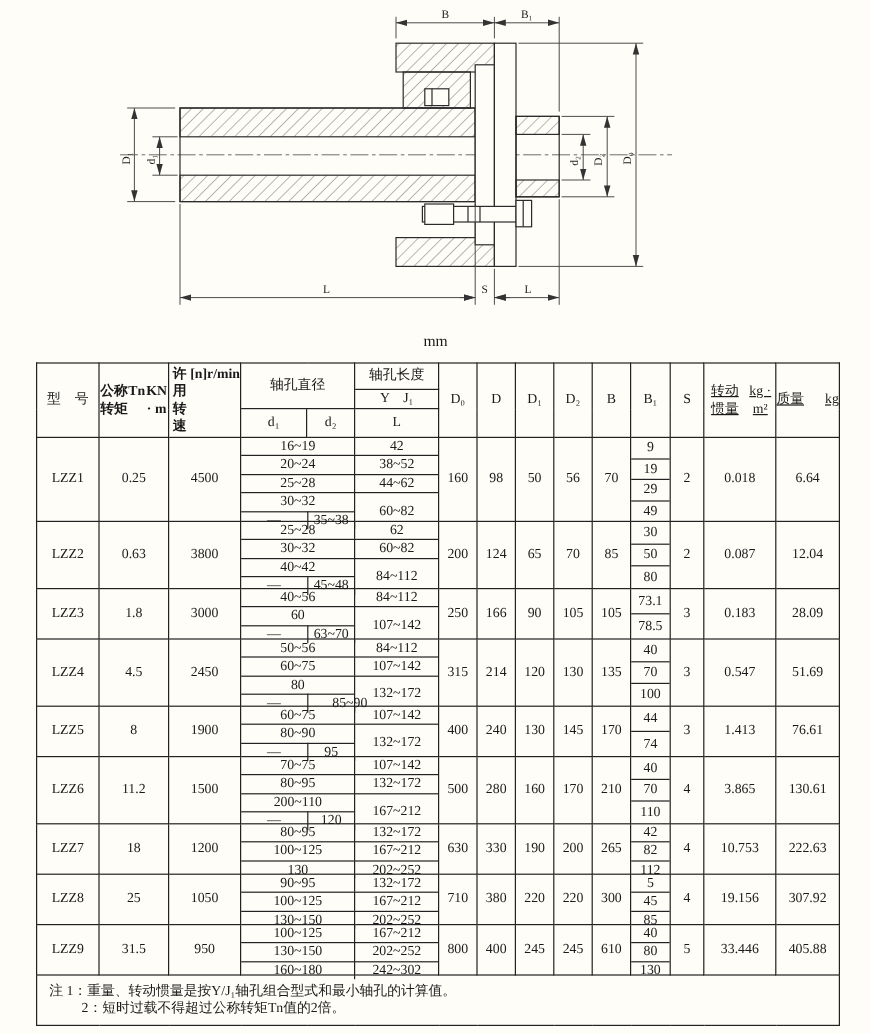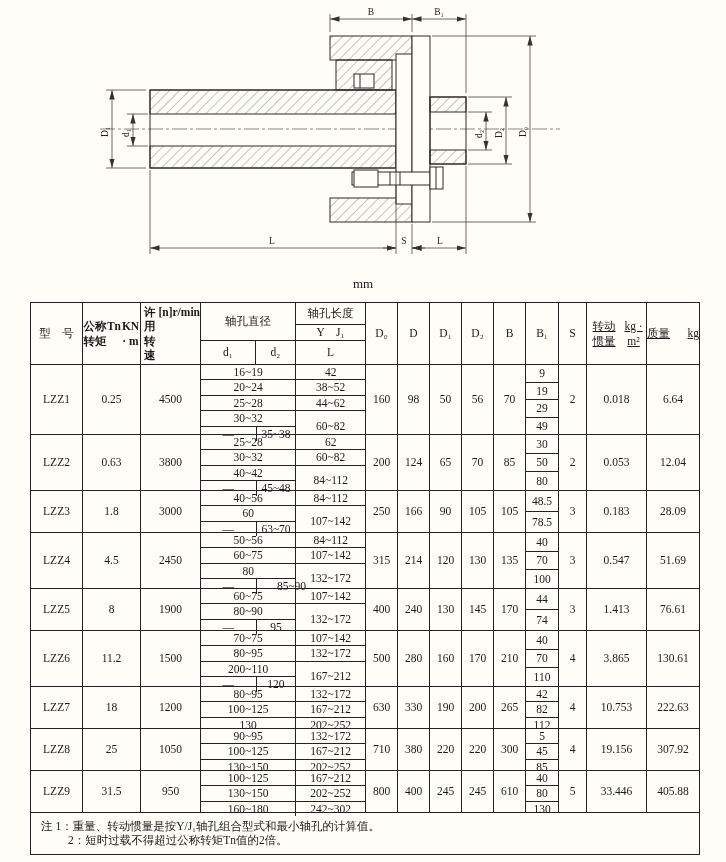--- a/index.html
+++ b/index.html
@@ -265,21 +265,21 @@
           <td>70</td>
           <td>85</td>
           <td class="fill-td">
             <div class="b1-stack">
               <div class="b1s">30</div>
               <div class="b1s">50</div>
               <div class="b1s">80</div>
             </div>
           </td>
           <td>2</td>
-          <td>0.053</td>
+          <td>0.087</td>
           <td>12.04</td>
         </tr>
         <tr style="height: 42px;">
           <td>LZZ3</td>
           <td>1.8</td>
           <td>3000</td>
           <td class="fill-td" colspan="3">
             <div class="bore-grid" style="grid-template-rows: repeat(3, 1fr);">
               <div class="bg" style="grid-area: 1 / 1 / auto / span 2;">40~56</div>
               <div class="bg bl" style="grid-area: 1 / 3;">84~112</div>
@@ -289,21 +289,21 @@
               <div class="bg bt bl" style="grid-area: 3 / 2;">63~70</div>
             </div>
           </td>
           <td>250</td>
           <td>166</td>
           <td>90</td>
           <td>105</td>
           <td>105</td>
           <td class="fill-td">
             <div class="b1-stack">
-              <div class="b1s">48.5</div>
+              <div class="b1s">73.1</div>
               <div class="b1s">78.5</div>
             </div>
           </td>
           <td>3</td>
           <td>0.183</td>
           <td>28.09</td>
         </tr>
         <tr style="height: 56px;">
           <td>LZZ4</td>
           <td>4.5</td>

